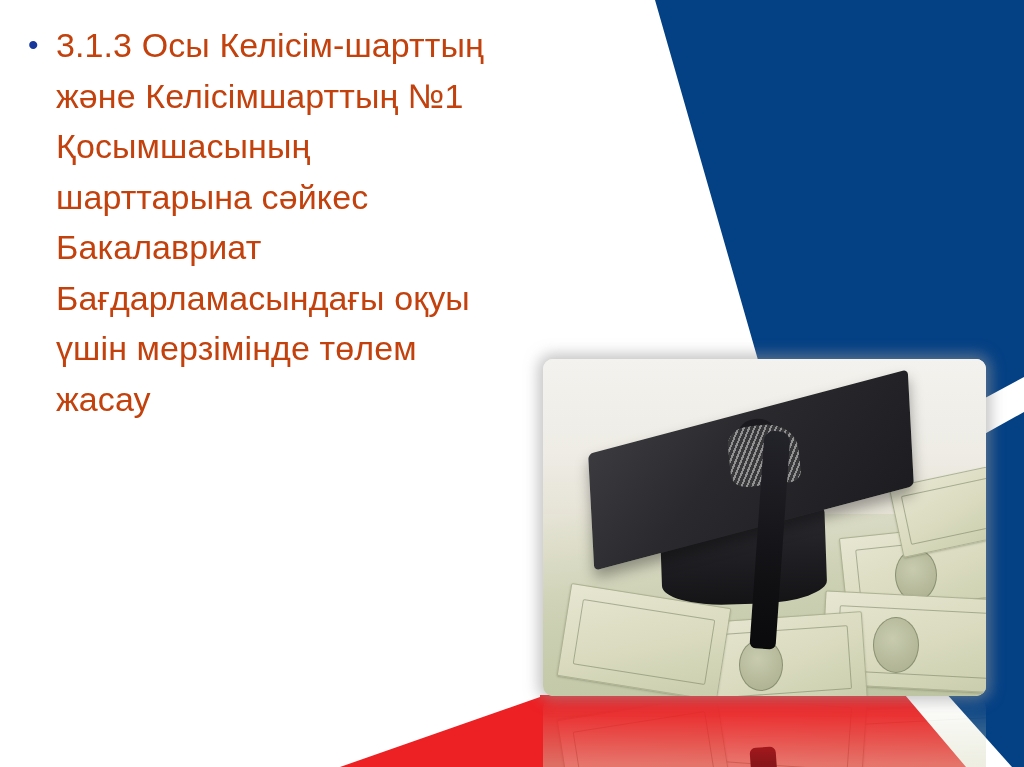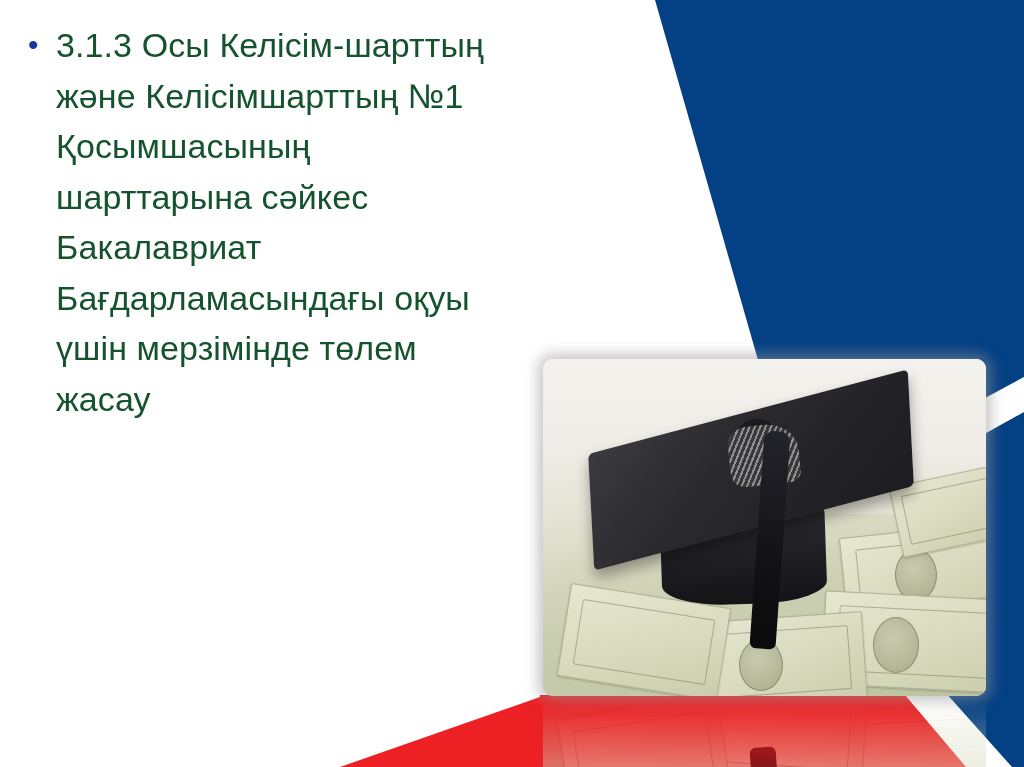--- a/index.html
+++ b/index.html
@@ -248,21 +248,21 @@
       <div class="bill" style="left:150px;top:258px;width:170px;height:88px;transform:rotate(-4deg);"></div>
       <div class="bill" style="left:20px;top:236px;width:160px;height:92px;transform:rotate(9deg);"></div>
 
       <div class="cap-tassel"></div>
     </div>
   </div>
 
   <div class="content-block">
     <div class="bullet-row">
       <div class="bullet-mark" style="color: rgb(23, 55, 155);">•</div>
-      <div class="bullet-text" style="color: #14532d;">3.1.3 Осы Келісім-шарттың
+      <div class="bullet-text" style="color: #c2410c;">3.1.3 Осы Келісім-шарттың
 және Келісімшарттың №1
 Қосымшасының
 шарттарына сәйкес
 Бакалавриат
 Бағдарламасындағы оқуы
 үшін мерзімінде төлем
 жасау</div>
     </div>
   </div>
 

